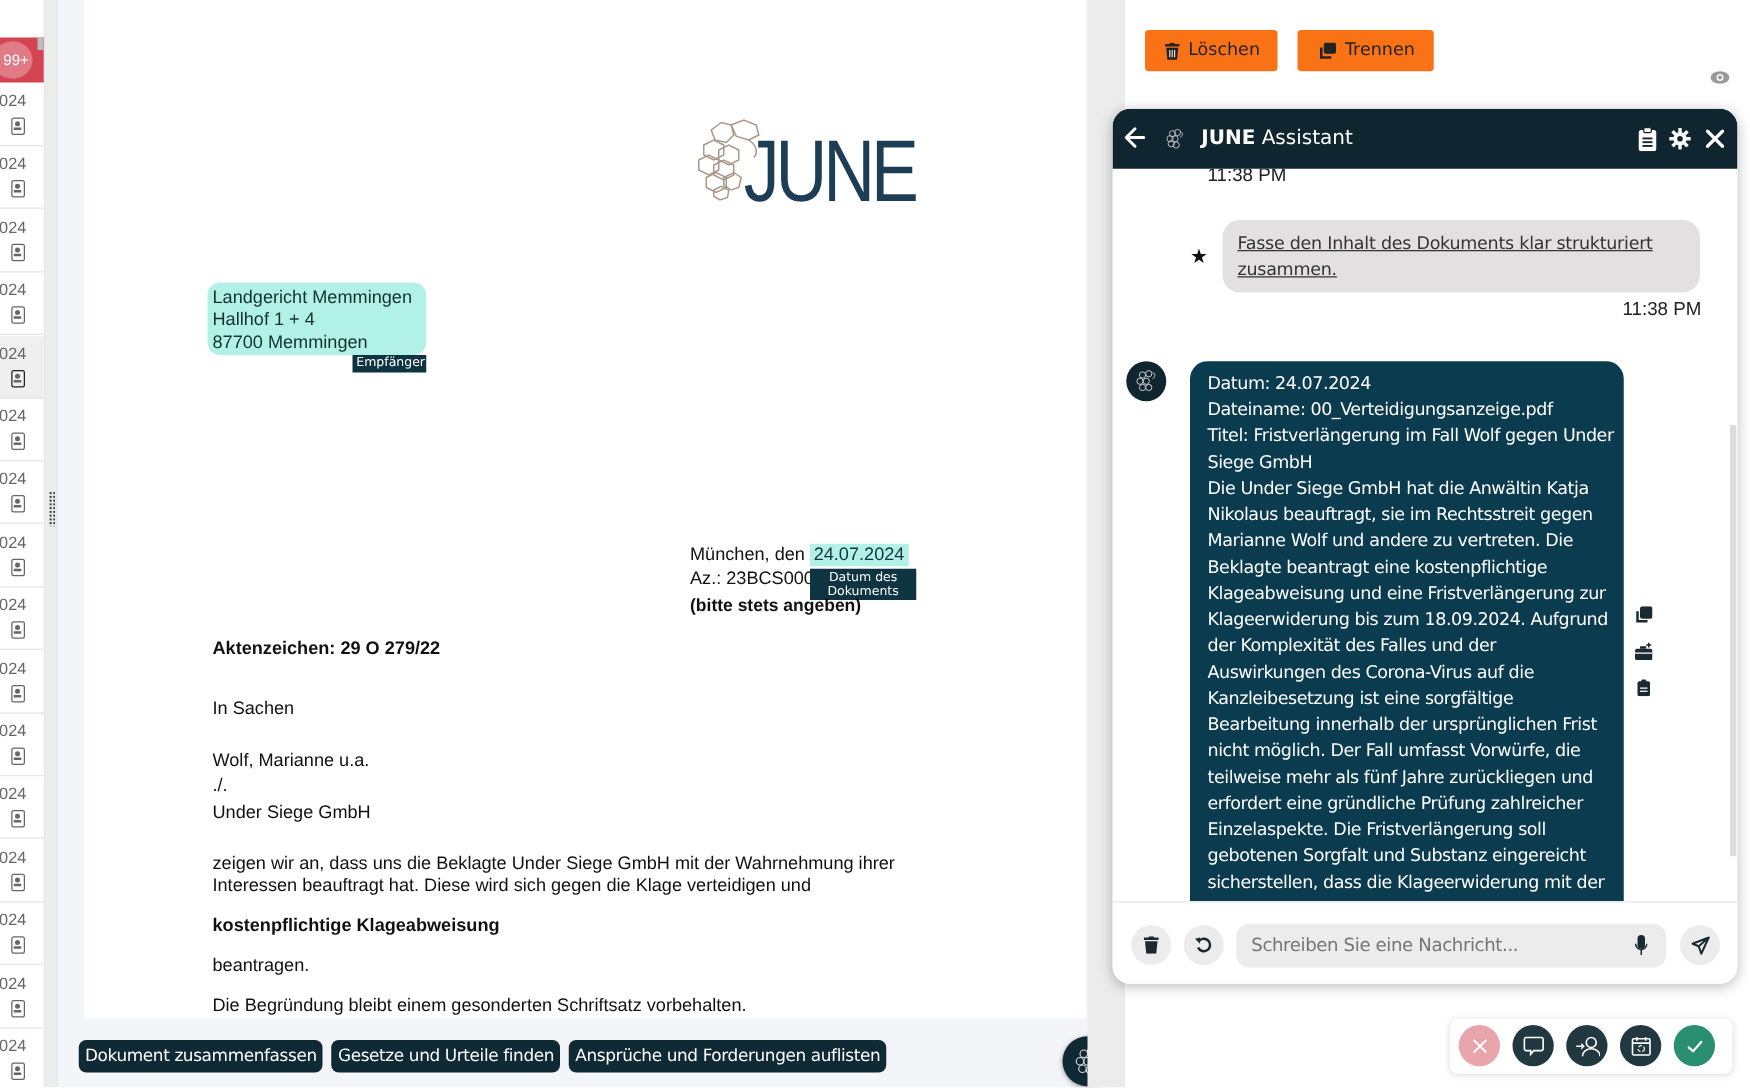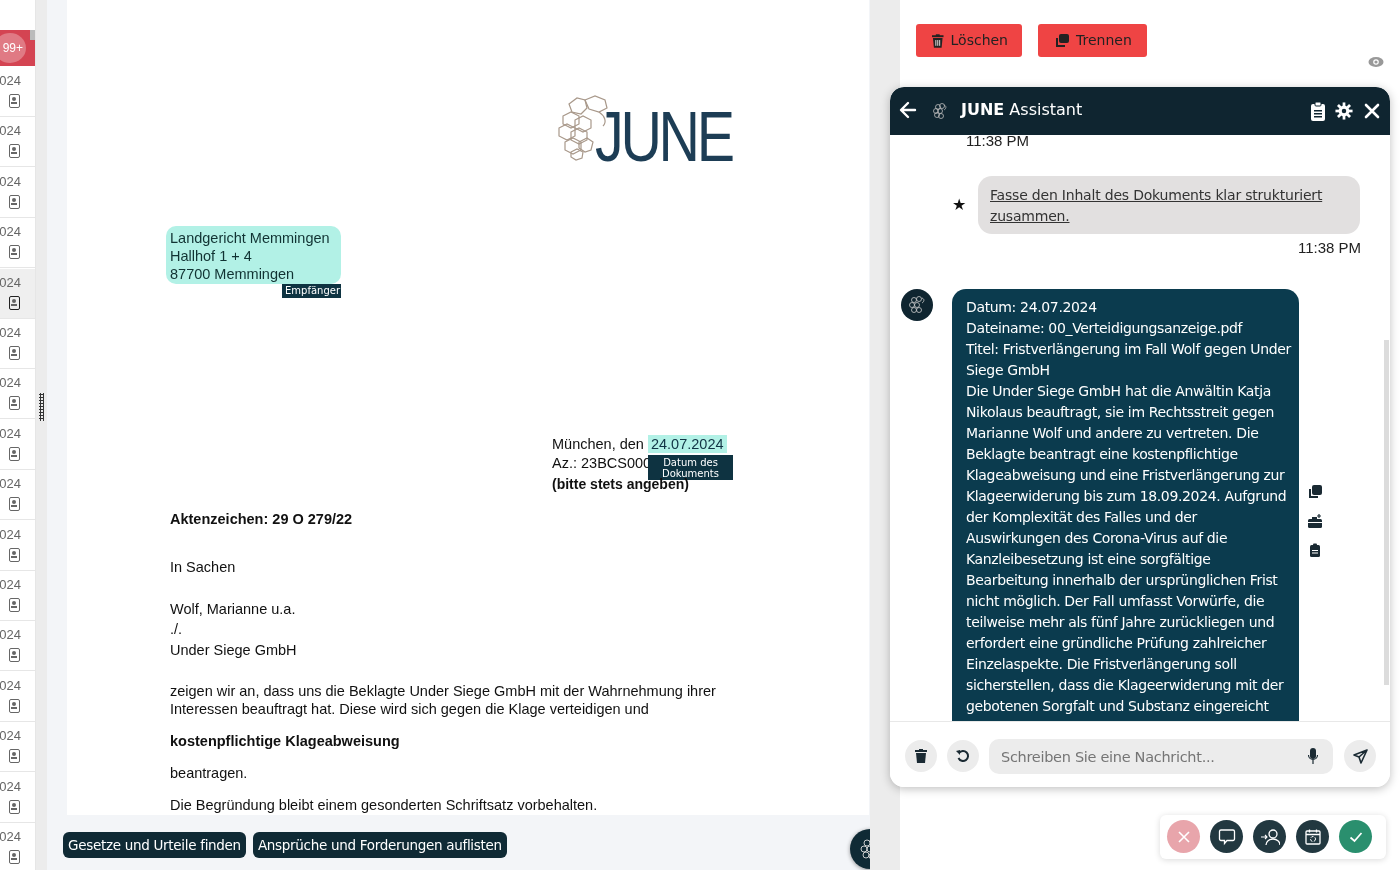--- a/index.html
+++ b/index.html
@@ -41,21 +41,21 @@
   .p.center { left: 103px; width: 566px; text-align: left; }
 
   .prompt-bar { position: absolute; left: 16px; top: 832px; display: flex; gap: 7px; }
   .chip { background: #0f2a35; color: #fff; font-family: "DejaVu Sans", sans-serif; font-size: 13.5px; height: 26px; line-height: 26px; padding: 0 5px; border-radius: 6px; white-space: nowrap; letter-spacing: -0.3px; }
   .fab { position: absolute; left: 803px; top: 829px; width: 40px; height: 40px; border-radius: 50%; background: #0f2a35; box-shadow: 0 1px 4px rgba(0,0,0,0.4); }
 
   .gap-col { position: absolute; left: 870px; top: 0; width: 30px; height: 870px; background: #ececec; }
 
   
   .right-panel { position: absolute; left: 900px; top: 0; width: 500px; height: 870px; background: #fff; }
-  .btn-gray { position: absolute; top: 24px; height: 33px; background: #ef4444; border-radius: 3px; font-family: "DejaVu Sans", sans-serif; font-size: 14px; color: #222; line-height: 33px; padding: 0 14px 0 16px; display: flex; align-items: center; gap: 7px; }
+  .btn-gray { position: absolute; top: 24px; height: 33px; background: #f97316; border-radius: 3px; font-family: "DejaVu Sans", sans-serif; font-size: 14px; color: #222; line-height: 33px; padding: 0 14px 0 16px; display: flex; align-items: center; gap: 7px; }
   .btn-gray.del { left: 16px; width: 106px; }
   .btn-gray.split { left: 138px; width: 109px; }
   .eye { position: absolute; left: 468px; top: 56px; width: 16px; height: 12px; }
 
   .assistant { position: absolute; left: -10px; top: 87px; width: 500px; height: 700px; background: #fff; border-radius: 14px; box-shadow: 0 2px 10px rgba(0,0,0,0.25); overflow: hidden; }
   .a-header { height: 48px; background: #0f2530; color: #fff; display: flex; align-items: center; position: relative; border-radius: 14px 14px 0 0; }
   .a-header .back { position: absolute; left: 8px; top: 12px; width: 20px; height: 22px; font-size: 20px; line-height: 22px; }
   .a-header .mini-logo { position: absolute; left: 40px; top: 14px; width: 20px; height: 20px; }
   .a-header .title { position: absolute; left: 71px; top: 13px; font-size: 16px; font-family: "DejaVu Sans", sans-serif; }
   .a-header .title b { font-weight: bold; }
@@ -198,20 +198,21 @@
     <div class="p" style="top:619px">./.</div>
     <div class="p" style="top:640px">Under Siege GmbH</div>
     <div class="p" style="top:681px">zeigen wir an, dass uns die Beklagte Under Siege GmbH mit der Wahrnehmung ihrer</div>
     <div class="p" style="top:699px">Interessen beauftragt hat. Diese wird sich gegen die Klage verteidigen und</div>
     <div class="p bold center" style="top:731px">kostenpflichtige Klageabweisung</div>
     <div class="p" style="top:763px">beantragen.</div>
     <div class="p" style="top:795px">Die Begründung bleibt einem gesonderten Schriftsatz vorbehalten.</div>
   </div>
 
   <div class="prompt-bar">
+    <div class="chip">Dokument zusammenfassen</div>
     <div class="chip">Gesetze und Urteile finden</div>
     <div class="chip">Ansprüche und Forderungen auflisten</div>
   </div>
   <div class="fab">
     <svg width="40" height="40" viewBox="0 0 40 40">
       <g fill="none" stroke="#ddd" stroke-width="0.9">
         <circle cx="17" cy="14" r="3"></circle>
           <circle cx="23" cy="12" r="3"></circle>
           <circle cx="14" cy="20" r="3"></circle>
           <circle cx="20" cy="20" r="3"></circle>
@@ -324,22 +325,22 @@
           <div>Klageabweisung und eine Fristverlängerung zur</div>
           <div>Klageerwiderung bis zum 18.09.2024. Aufgrund</div>
           <div>der Komplexität des Falles und der</div>
           <div>Auswirkungen des Corona-Virus auf die</div>
           <div>Kanzleibesetzung ist eine sorgfältige</div>
           <div>Bearbeitung innerhalb der ursprünglichen Frist</div>
           <div>nicht möglich. Der Fall umfasst Vorwürfe, die</div>
           <div>teilweise mehr als fünf Jahre zurückliegen und</div>
           <div>erfordert eine gründliche Prüfung zahlreicher</div>
           <div>Einzelaspekte. Die Fristverlängerung soll</div>
+          <div>gebotenen Sorgfalt und Substanz eingereicht</div>
           <div>sicherstellen, dass die Klageerwiderung mit der</div>
-          <div>gebotenen Sorgfalt und Substanz eingereicht</div>
         </div>
 
       <div class="side-icons">
         <svg class="si" viewBox="0 0 14 14">
             <rect x="4" y="0" width="10" height="10" rx="2" fill="#1a2a33"></rect>
             <path d="M2,4 V12 H10" fill="none" stroke="#1a2a33" stroke-width="2"></path>
           </svg>
         <svg class="si" viewBox="0 0 14 14">
             <rect x="0" y="5" width="14" height="9" rx="1.5" fill="#1a2a33"></rect>
             <rect x="0" y="8" width="14" height="1" fill="#fff"></rect>

